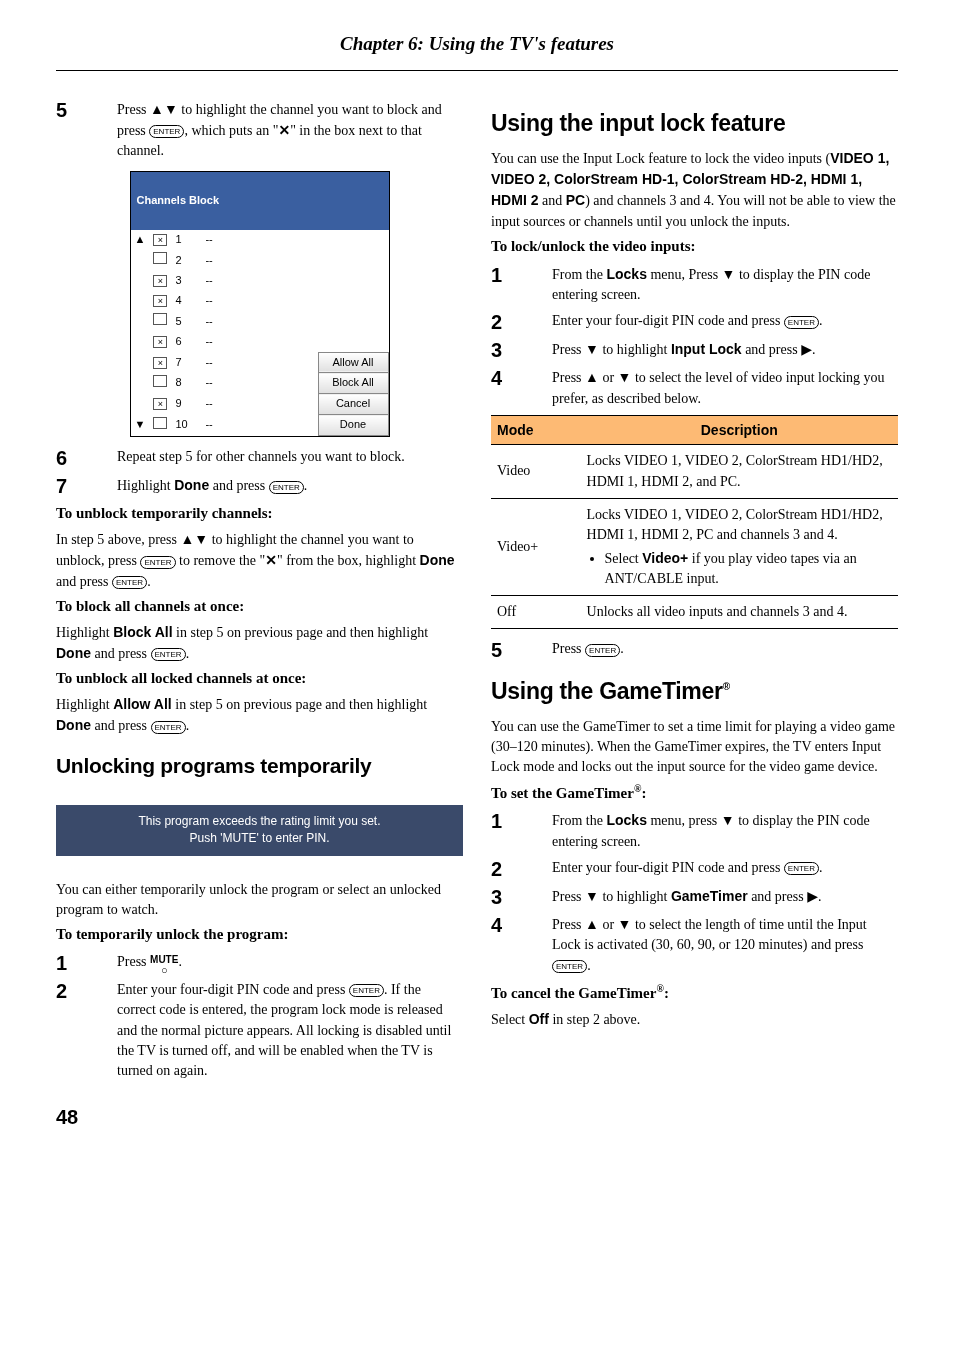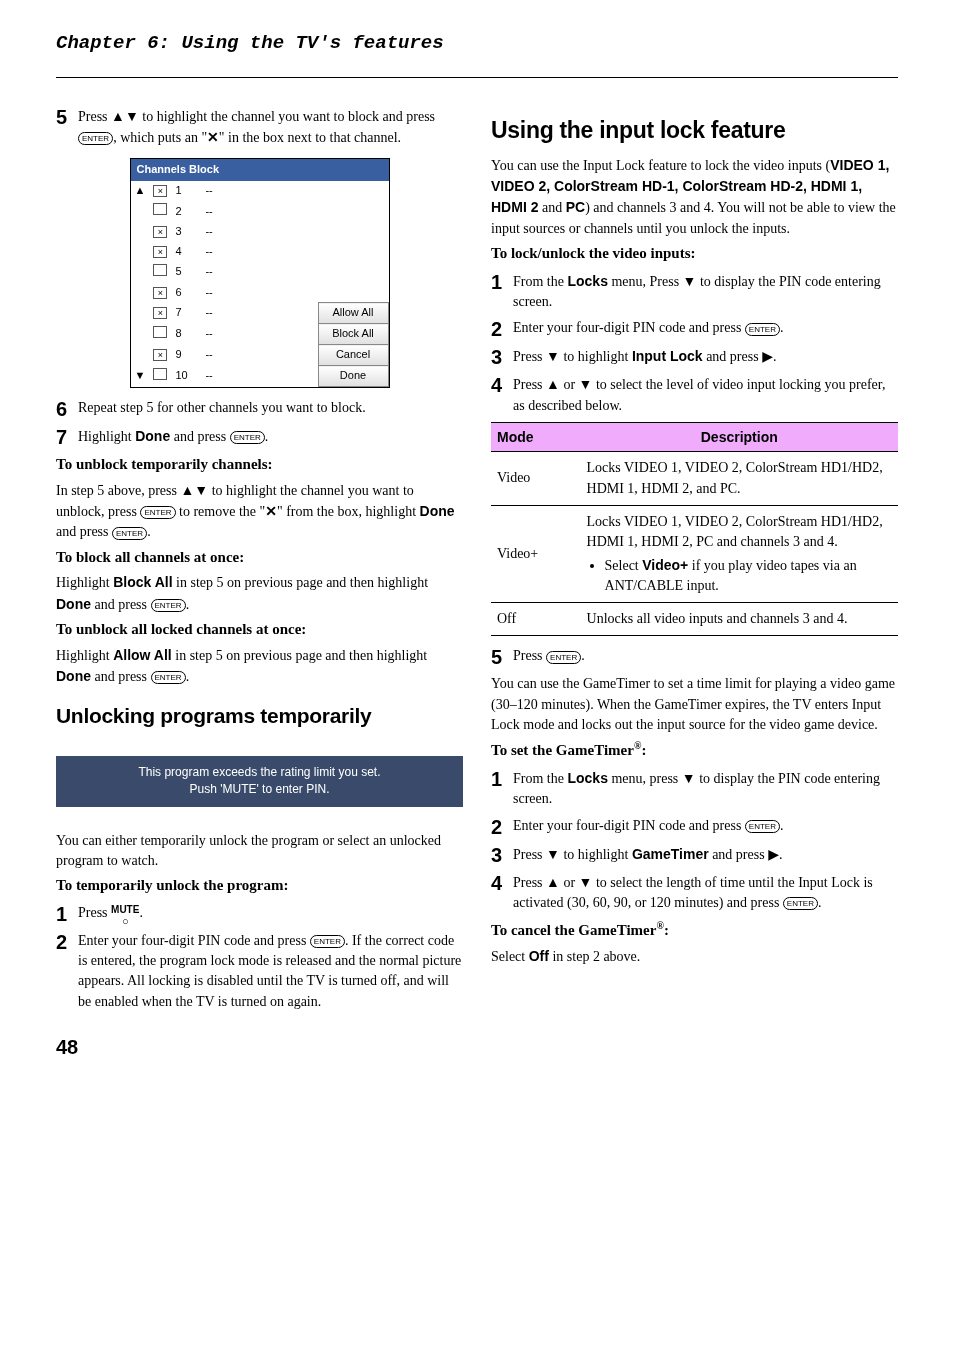--- a/index.html
+++ b/index.html
@@ -7,40 +7,40 @@
     font-family: Georgia, "Times New Roman", serif;
     font-size: 14px;
     line-height: 1.45;
     color: #000;
     background: #fff;
     width: 954px;
     margin: 0 auto;
     padding: 30px 56px 20px 56px;
   }
   .chapter-title {
-    text-align: left;
+    text-align: center;
     font-style: italic;
     font-weight: bold;
-    font-family: Liberation Mono, monospace;
+    font-family: Liberation Serif, serif;
     font-size: 19px;
-    margin-bottom: 19px;
+    margin-bottom: 12px;
   }
   .hr { border-top: 1.5px solid #000; margin-bottom: 22px; }
   .columns { display: flex; gap: 28px; }
   .col { flex: 1; min-width: 0; }
   .step { display: flex; margin: 6px 0; }
   .step-num {
     font-family: Arial, Helvetica, sans-serif;
     font-weight: bold;
     font-size: 20px;
     width: 22px;
     flex-shrink: 0;
     line-height: 1.1;
   }
-  .step-body { flex: 1; }
+  .step-body { flex: 1; margin-left: 39px; }
   .heading {
     font-family: "Arial Black", Arial, sans-serif;
     font-weight: 900;
     font-size: 21px;
     margin: 14px 0 8px 0;
     letter-spacing: -0.3px;
   }
   .heading.large { font-size: 23px; }
   .subhead {
     font-family: Georgia, serif;
@@ -67,21 +67,21 @@
     width: 260px;
     margin: 10px auto 10px auto;
     border: 1px solid #000;
     font-family: Arial, sans-serif;
     font-size: 11px;
   }
   .channels-block .cb-head {
     background: #3a5fa0;
     color: #fff;
     font-weight: bold;
-    padding: 3px 6px;
+    padding: 21px 6px;
   }
   .channels-block table { width: 100%; border-collapse: collapse; }
   .channels-block td { padding: 2px 4px; }
   .channels-block .chk { width: 14px; height: 12px; border: 1px solid #555; display:inline-block; background:#fff; text-align:center; font-size:9px; line-height:10px; }
   .channels-block .chk.x::after { content: "×"; }
   .channels-block .btn-cell {
     background: linear-gradient(#fff,#e0e0e0);
     border: 1px solid #888;
     text-align: center;
     width: 70px;
@@ -96,21 +96,21 @@
     margin: 24px 0;
   }
   .page-num {
     font-family: Arial, Helvetica, sans-serif;
     font-weight: bold;
     font-size: 20px;
     margin-top: 15px;
   }
   table.mode-table { width: 100%; border-collapse: collapse; font-size: 14px; margin: 6px 0 10px 0; }
   table.mode-table th {
-    background: #f0abfc;
+    background: #fdba74;
     font-family: Arial, sans-serif;
     font-weight: bold;
     padding: 4px 6px;
     border-top: 1.5px solid #000;
     border-bottom: 1px solid #000;
   }
   table.mode-table th:first-child { text-align: left; width: 22%; }
   table.mode-table td { padding: 6px; vertical-align: middle; border-bottom: 1px solid #000; }
   table.mode-table td:first-child { vertical-align: middle; }
   ul.inner { list-style: disc; padding-left: 18px; margin-top: 2px; }
@@ -328,20 +328,23 @@
     </tbody>
       </table>
 
     <div class="step">
       <div class="step-num">5</div>
       <div class="step-body">
         <span>Press </span><span class="enter-btn">ENTER</span><span>.</span>
       </div>
     </div>
 
+    <div class="heading large">
+      <span>Using the GameTimer</span><span class="sup">®</span>
+    </div>
     <p>You can use the GameTimer to set a time limit for playing a video game (30–120 minutes). When the GameTimer expires, the TV enters Input Lock mode and locks out the input source for the video game device.</p>
 
     <div class="subhead">
       <span>To set the GameTimer</span><span class="sup">®</span><span>:</span>
     </div>
 
     <div class="step">
       <div class="step-num">1</div>
       <div class="step-body">
         <span>From the </span><span class="bold-ui">Locks</span><span> menu, press </span><span class="arrow">▼</span><span> to display the PIN code entering screen.</span>

